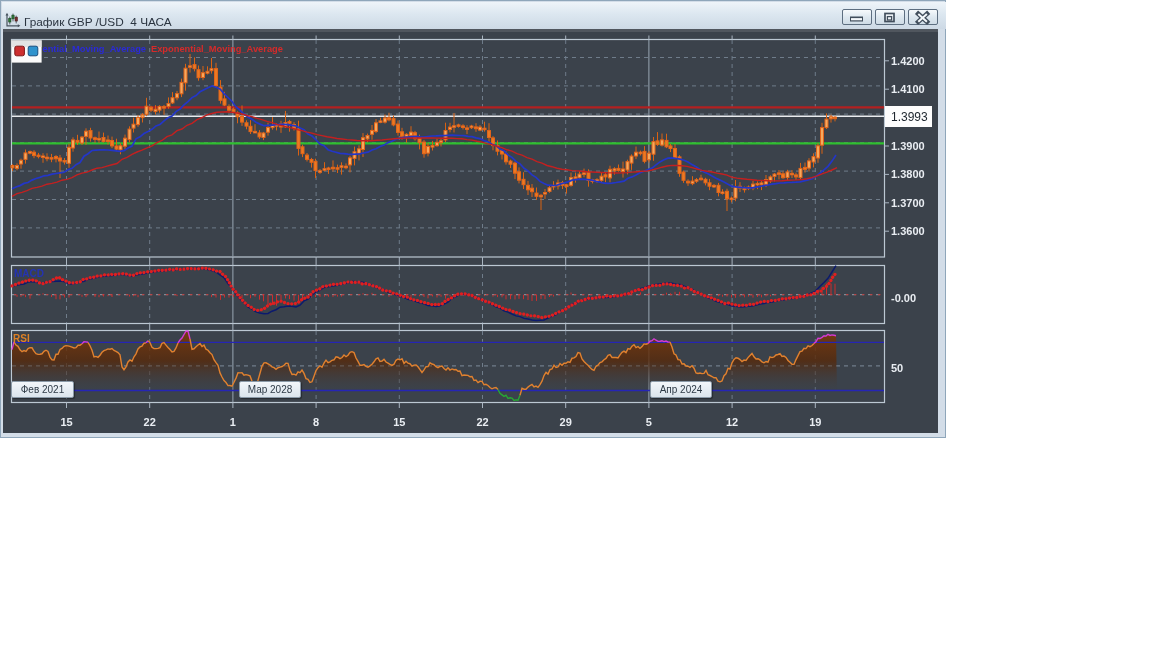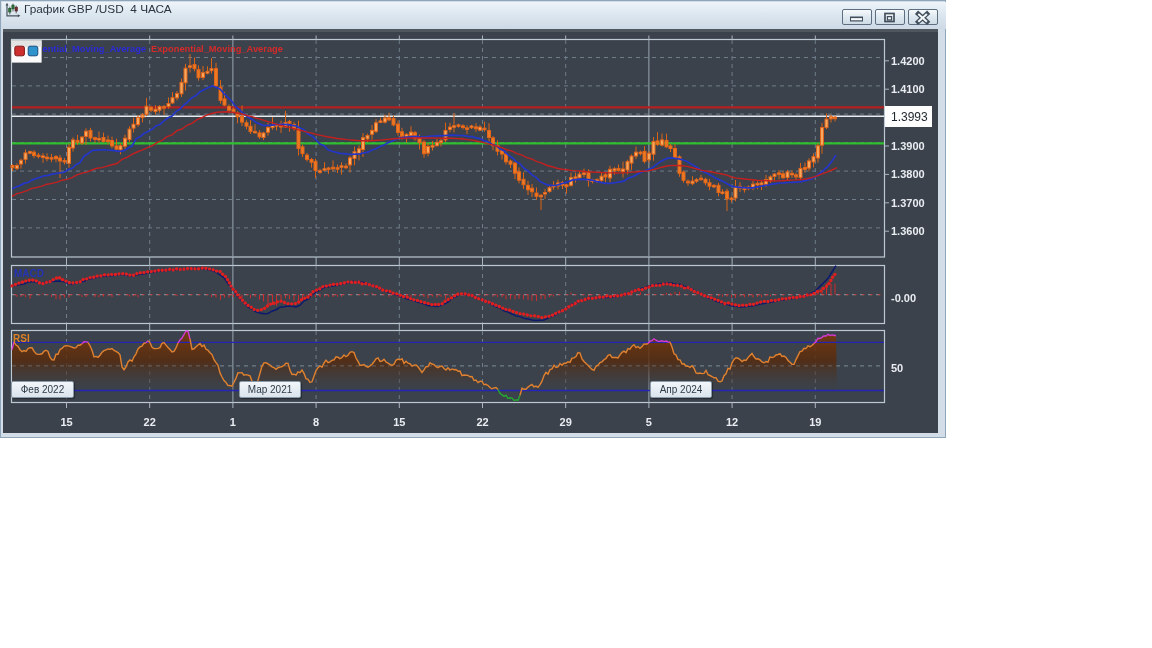--- a/index.html
+++ b/index.html
@@ -1,17 +1,17 @@
 <!DOCTYPE html>
 <html><head><meta charset="utf-8"><style>
 html,body{margin:0;padding:0;background:#fff;width:1152px;height:648px;overflow:hidden}
 *{box-sizing:border-box}
 body{font-family:"Liberation Sans",sans-serif}
 .win{position:absolute;left:0;top:0;width:946px;height:438px;background:#d3dde8;border:1px solid #8fa6ba;padding:0}
-.title{position:absolute;left:1px;top:1px;width:944px;height:27px;background:linear-gradient(#eef4f9,#dce7f0 45%,#cdd9e5);display:flex;align-items:flex-start}
+.title{position:absolute;left:1px;top:1px;width:944px;height:27px;background:linear-gradient(#eef4f9,#dce7f0 45%,#cdd9e5);display:flex;align-items:flex-end}
 .title .txt{font-size:11.8px;color:#2a3440;margin-left:3px}
 .client{position:absolute;left:2px;top:28px;width:935px;height:404px;background:#3b424b}
 .btn{position:absolute;top:8px;width:30px;height:16px;border:1px solid #5d6e80;border-radius:2px;background:linear-gradient(#f6fafc,#dee8f0 50%,#cfdce6)}
 svg{position:absolute;left:0;top:0}
 .axlab{font-size:11px;font-weight:bold;fill:#e9edf2}
 .datebox{position:absolute;height:17px;background:linear-gradient(#f2f6fa,#dbe4ec);border:1px solid #8b9aa8;border-radius:2px;color:#2e3a46;font-size:10px;display:flex;align-items:center;justify-content:center;box-shadow:1px 1px 1px rgba(0,0,0,0.35)}
 </style></head>
 <body>
 <div class="win">
  <div class="title">
@@ -405,16 +405,16 @@
    <text x="890" y="119.5" style="font-size:12px" fill="#1c242c">1.3993</text>
 
    <rect x="10.5" y="39.5" width="30" height="22" fill="#fbfbfb" stroke="#c8c8c8" stroke-width="0.5"></rect>
    <rect x="10.5" y="39.5" width="30" height="6.5" fill="#e3e3e3"></rect>
    <rect x="13.8" y="45.2" width="9.6" height="9.6" rx="1.8" fill="#cd2f2f" stroke="#801818" stroke-width="1"></rect>
    <rect x="27.2" y="45.2" width="9.6" height="9.6" rx="1.8" fill="#2f93cd" stroke="#184f80" stroke-width="1"></rect>
    <text x="41.5" y="50.5" style="font-size:9.3px;font-weight:bold" fill="#2a2ad6">ential_Moving_Average</text>
    <text x="150" y="50.5" style="font-size:9.3px;font-weight:bold" fill="#d62a2a">Exponential_Moving_Average</text>
   </g>
  </svg>
- <div class="datebox" style="left:10px;top:380px;width:63px">Фев 2022</div>
- <div class="datebox" style="left:238px;top:380px;width:62px">Мар 2021</div>
+ <div class="datebox" style="left:10px;top:380px;width:63px">Фев 2021</div>
+ <div class="datebox" style="left:238px;top:380px;width:62px">Мар 2028</div>
  <div class="datebox" style="left:649px;top:380px;width:62px">Апр 2024</div>
 </div>
 
 </body></html>

